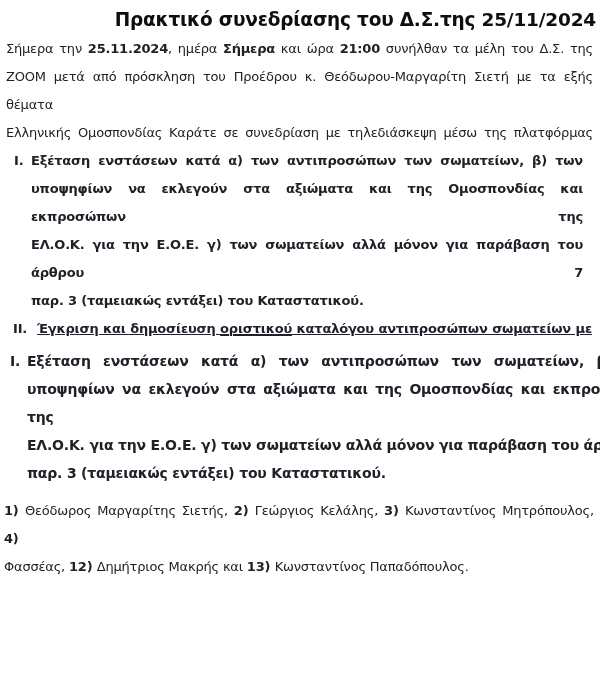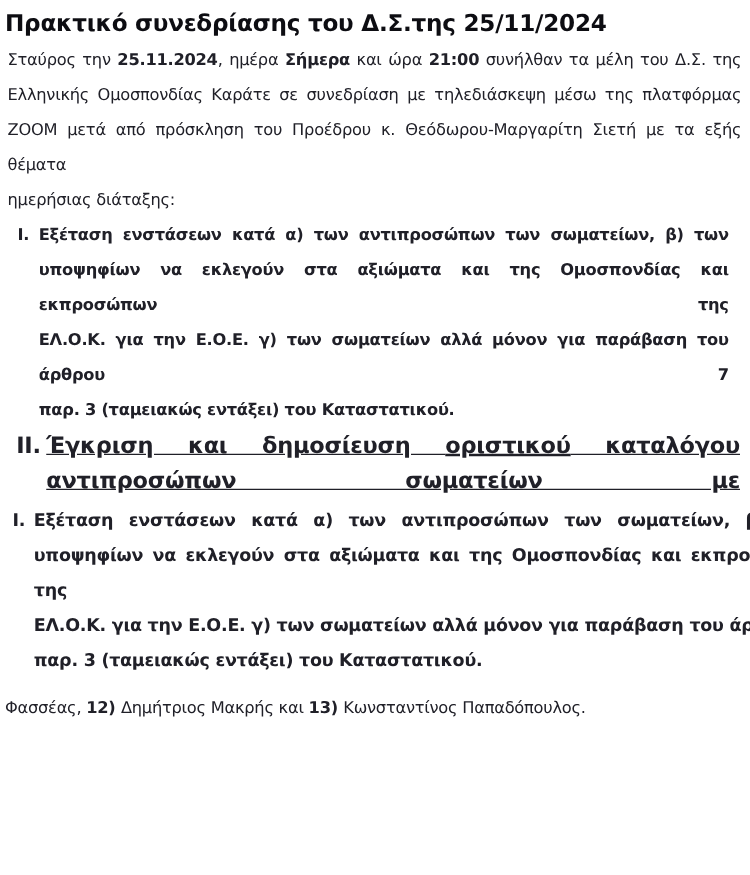--- a/index.html
+++ b/index.html
@@ -9,59 +9,58 @@
     background: #ffffff;
     color: #202028;
     font-family: "DejaVu Sans", "Liberation Sans", sans-serif;
     letter-spacing: -0.2px;
   }
   .page { position: relative; width: 600px; height: 700px; overflow: hidden; }
 
   .title {
     margin: 7px 4px 0 4px;
     font-size: 18.5px; line-height: 26px;
-    font-weight: 700; text-align: left; color: #0d0d12;
+    font-weight: 700; text-align: right; color: #0d0d12;
   }
 
   .jline { text-align: justify; text-align-last: justify; }
   .jline.last { text-align-last: left; }
   .justify-all .jline.last { text-align-last: justify; text-decoration: underline; }
 
   .intro { margin: 2px 7px 0 6px; font-size: 13px; line-height: 28px; }
 
   .agenda-item { position: relative; font-weight: 700; }
   .agenda-item .marker { position: absolute; top: 0; line-height: 28px; }
   .agenda-item .body { font-size: inherit; }
 
   .item-1 { margin: 0 17px 0 31px; font-size: 13px; line-height: 28px; }
   .item-1 .marker { left: -17px; }
 
-  .item-2 { margin: 0 8px 0 37px; font-size: 18px; line-height: 28px; }
+  .item-2 { margin: 0 8px 0 37px; font-size: 13px; line-height: 28px; }
   .item-2 .marker { left: -24px; }
 
   .item-repeat { margin: 4px 0 0 27px; width: 628px; font-size: 14px; line-height: 28px; }
   .item-repeat .marker { left: -17px; }
 
   .names { margin: 10px 6px 0 4px; font-size: 13px; line-height: 28px; }
 
   .b { font-weight: 700; }
   .u { text-decoration: underline; text-underline-offset: 2px; }
 </style>
 </head>
 <body>
 
 <div class="page">
 
   <h1 class="title">Πρακτικό συνεδρίασης του Δ.Σ.της 25/11/2024</h1>
 
   <div class="intro">
-      <div class="jline"><span>Σταύρος την </span><span class="b">25.11.2024</span><span>, ημέρα </span><span class="b">Σήμερα</span><span> και ώρα </span><span class="b">21:00</span><span> συνήλθαν τα μέλη του Δ.Σ. της</span></div>
+      <div class="jline"><span>Σήμερα την </span><span class="b">25.11.2024</span><span>, ημέρα </span><span class="b">Σήμερα</span><span> και ώρα </span><span class="b">21:00</span><span> συνήλθαν τα μέλη του Δ.Σ. της</span></div>
+      <div class="jline"><span>ZOOM μετά από πρόσκληση του Προέδρου κ. Θεόδωρου-Μαργαρίτη Σιετή με τα εξής θέματα</span></div>
       <div class="jline"><span>Ελληνικής Ομοσπονδίας Καράτε σε συνεδρίαση με τηλεδιάσκεψη μέσω της πλατφόρμας</span></div>
-      <div class="jline"><span>ZOOM μετά από πρόσκληση του Προέδρου κ. Θεόδωρου-Μαργαρίτη Σιετή με τα εξής θέματα</span></div>
-      <div class="jline last"><span>ημερήσιας διάταξης:</span></div>
     </div>
 
   <div class="agenda-item item-1">
     <span class="marker">I.</span>
     <div class="body">
         <div class="jline"><span>Εξέταση ενστάσεων κατά α) των αντιπροσώπων των σωματείων, β) των</span></div>
         <div class="jline"><span>υποψηφίων να εκλεγούν στα αξιώματα και της Ομοσπονδίας και εκπροσώπων της</span></div>
         <div class="jline"><span>ΕΛ.Ο.Κ. για την Ε.Ο.Ε. γ) των σωματείων αλλά μόνον για παράβαση του άρθρου 7</span></div>
         <div class="jline last"><span>παρ. 3 (ταμειακώς εντάξει) του Καταστατικού.</span></div>
       </div>
@@ -78,16 +77,17 @@
     <span class="marker">I.</span>
     <div class="body">
         <div class="jline"><span>Εξέταση ενστάσεων κατά α) των αντιπροσώπων των σωματείων, β) των</span></div>
         <div class="jline"><span>υποψηφίων να εκλεγούν στα αξιώματα και της Ομοσπονδίας και εκπροσώπων της</span></div>
         <div class="jline"><span>ΕΛ.Ο.Κ. για την Ε.Ο.Ε. γ) των σωματείων αλλά μόνον για παράβαση του άρθρου 7</span></div>
         <div class="jline last"><span>παρ. 3 (ταμειακώς εντάξει) του Καταστατικού.</span></div>
       </div>
   </div>
 
   <div class="names">
+      <div class="jline"><span class="b">1) </span><span>Θεόδωρος Μαργαρίτης Σιετής, </span><span class="b">2) </span><span>Γεώργιος Κελάλης, </span><span class="b">3) </span><span>Κωνσταντίνος Μητρόπουλος, </span><span class="b">4)</span></div>
       <div class="jline last"><span>Φασσέας, </span><span class="b">12) </span><span>Δημήτριος Μακρής και </span><span class="b">13) </span><span>Κωνσταντίνος Παπαδόπουλος.</span></div>
     </div>
 
 </div>
 
 </body></html>

